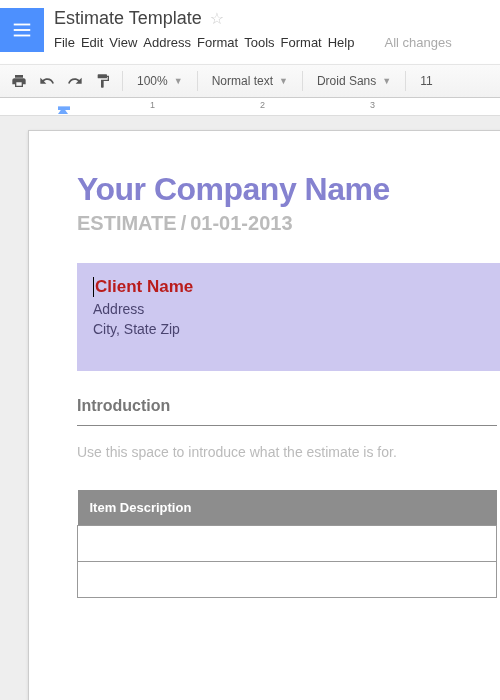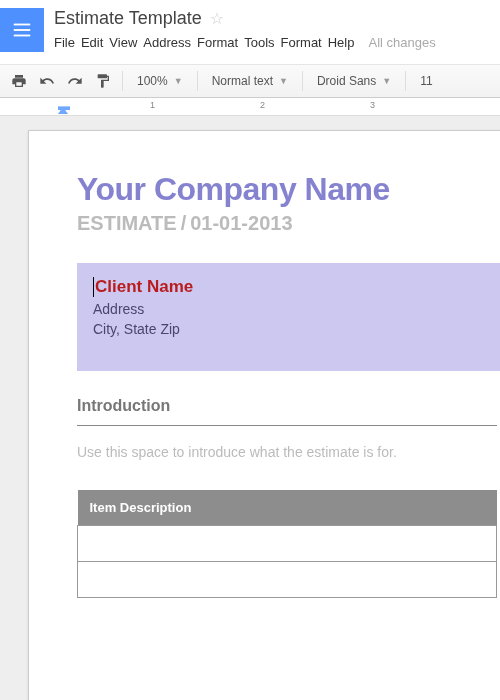--- a/index.html
+++ b/index.html
@@ -6,21 +6,21 @@
   body { font-family: Arial, sans-serif; font-size: 13px; color: #333; background: #fff; width: 500px; height: 700px; overflow: hidden; }
   
   .titlebar { display: flex; align-items: flex-start; padding: 8px 0 0 0; }
   .app-icon { width: 44px; height: 44px; background: #4d90fe; display: flex; align-items: center; justify-content: center; margin-right: 10px; }
   .app-icon svg { width: 22px; height: 22px; }
   .title-area { flex: 1; }
   .doc-title-row { display: flex; align-items: center; gap: 8px; }
   .doc-title { font-size: 18px; color: #444; font-weight: 400; }
   .star-icon { color: #ccc; font-size: 16px; }
   .menubar { display: flex; gap: 6px; margin-top: 6px; font-size: 13px; color: #333; align-items: center; }
-  .menubar .saved { color: #aaa; margin-left: 8px; }
+  .menubar .saved { color: #aaa; margin-left: 24px; }
 
   .toolbar { border-top: 1px solid #e5e5e5; border-bottom: 1px solid #ccc; margin-top: 12px; padding: 6px 10px; display: flex; align-items: center; gap: 10px; background: linear-gradient(#fafafa,#f2f2f2); box-shadow: 0 1px 2px rgba(0,0,0,0.08); }
   .tb-btn { width: 18px; height: 18px; display: inline-flex; align-items: center; justify-content: center; color: #555; }
   .sep { width: 1px; height: 20px; background: #ddd; }
   .combo { display: flex; align-items: center; gap: 6px; font-size: 12px; color: #555; padding: 0 4px; }
   .chev { color: #999; font-size: 9px; }
 
   .ruler { height: 18px; border-bottom: 1px solid #ddd; background: #fff; position: relative; font-size: 9px; color: #888; padding-left: 40px; }
   .ruler .num { position: absolute; top: 2px; }
   .ruler .marker-left { position: absolute; left: 58px; top: 1px; color: #6fa8ff; font-size: 12px; }

